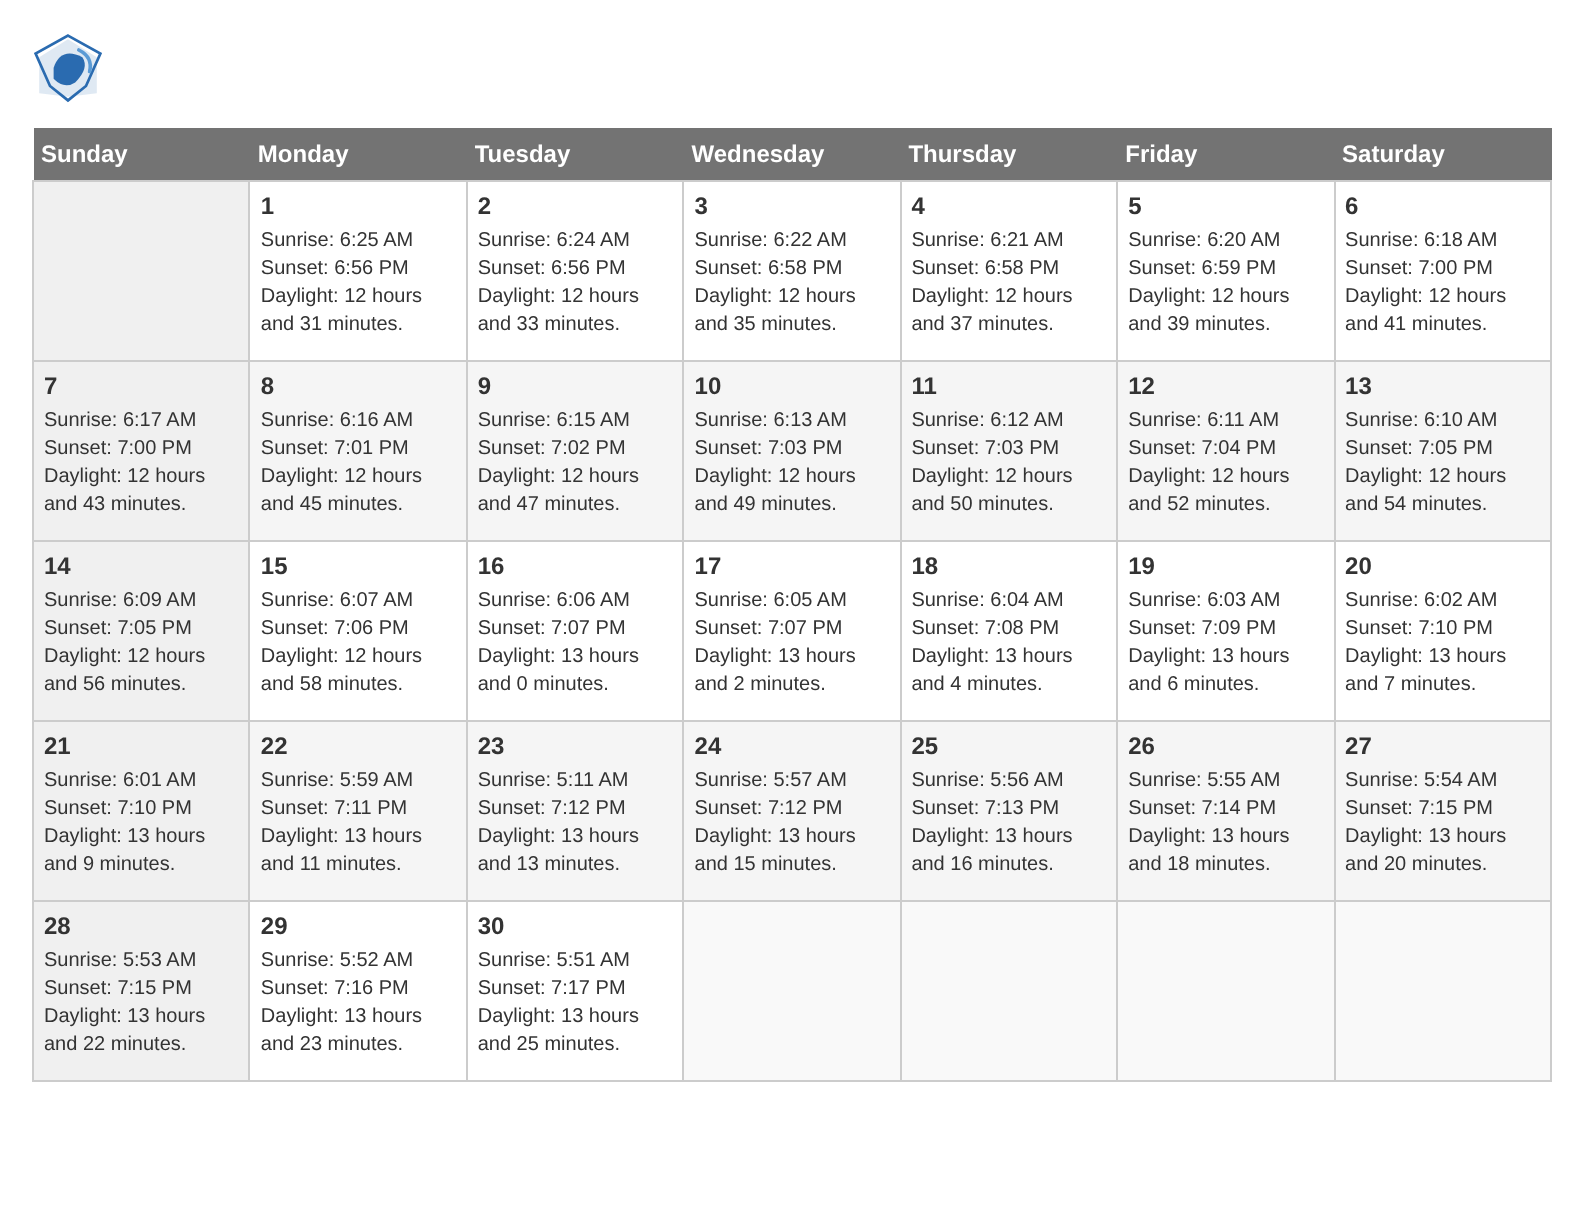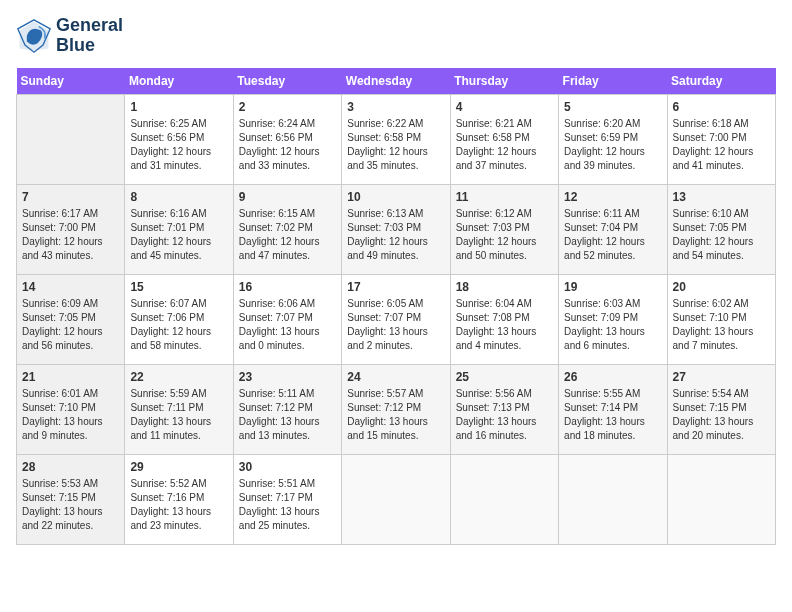--- a/index.html
+++ b/index.html
@@ -46,21 +46,21 @@
     .location {
       font-size: 14px;
       color: #444;
     }
     table {
       width: 100%;
       border-collapse: collapse;
       font-size: 11px;
     }
     thead tr th {
-      background-color: #8b5cf6;
+      background-color: #737373;
       color: #fff;
       padding: 6px 4px;
       text-align: left;
       font-size: 12px;
       font-weight: bold;
     }
     tbody tr td {
       border: 1px solid #ccc;
       vertical-align: top;
       padding: 4px 5px;
@@ -99,24 +99,20 @@
 <body>
 
 <div class="header">
   <div class="logo">
     <svg class="logo-icon" viewBox="0 0 40 40" xmlns="http://www.w3.org/2000/svg">
       <polygon points="20,4 36,14 36,34 20,36 4,34 4,14" fill="#2a6bb0" opacity="0.15"></polygon>
       <polygon points="20,2 38,12 30,30 20,38 10,30 2,12" fill="none" stroke="#2a6bb0" stroke-width="1.5"></polygon>
       <path d="M12,20 Q16,8 28,14 Q32,20 24,28 Q18,32 12,26 Z" fill="#2a6bb0"></path>
       <path d="M26,10 Q34,14 32,22" fill="none" stroke="#5b9bd5" stroke-width="2" stroke-linecap="round"></path>
     </svg>
-    <div class="logo-text">
-      <span>General</span>
-      <span>Blue</span>
-    </div>
   </div>
   <div class="title-block">
   </div>
 </div>
 
 <table>
   <thead>
     <tr id="weekday-header">
     <th>Sunday</th>
         <th>Monday</th>

